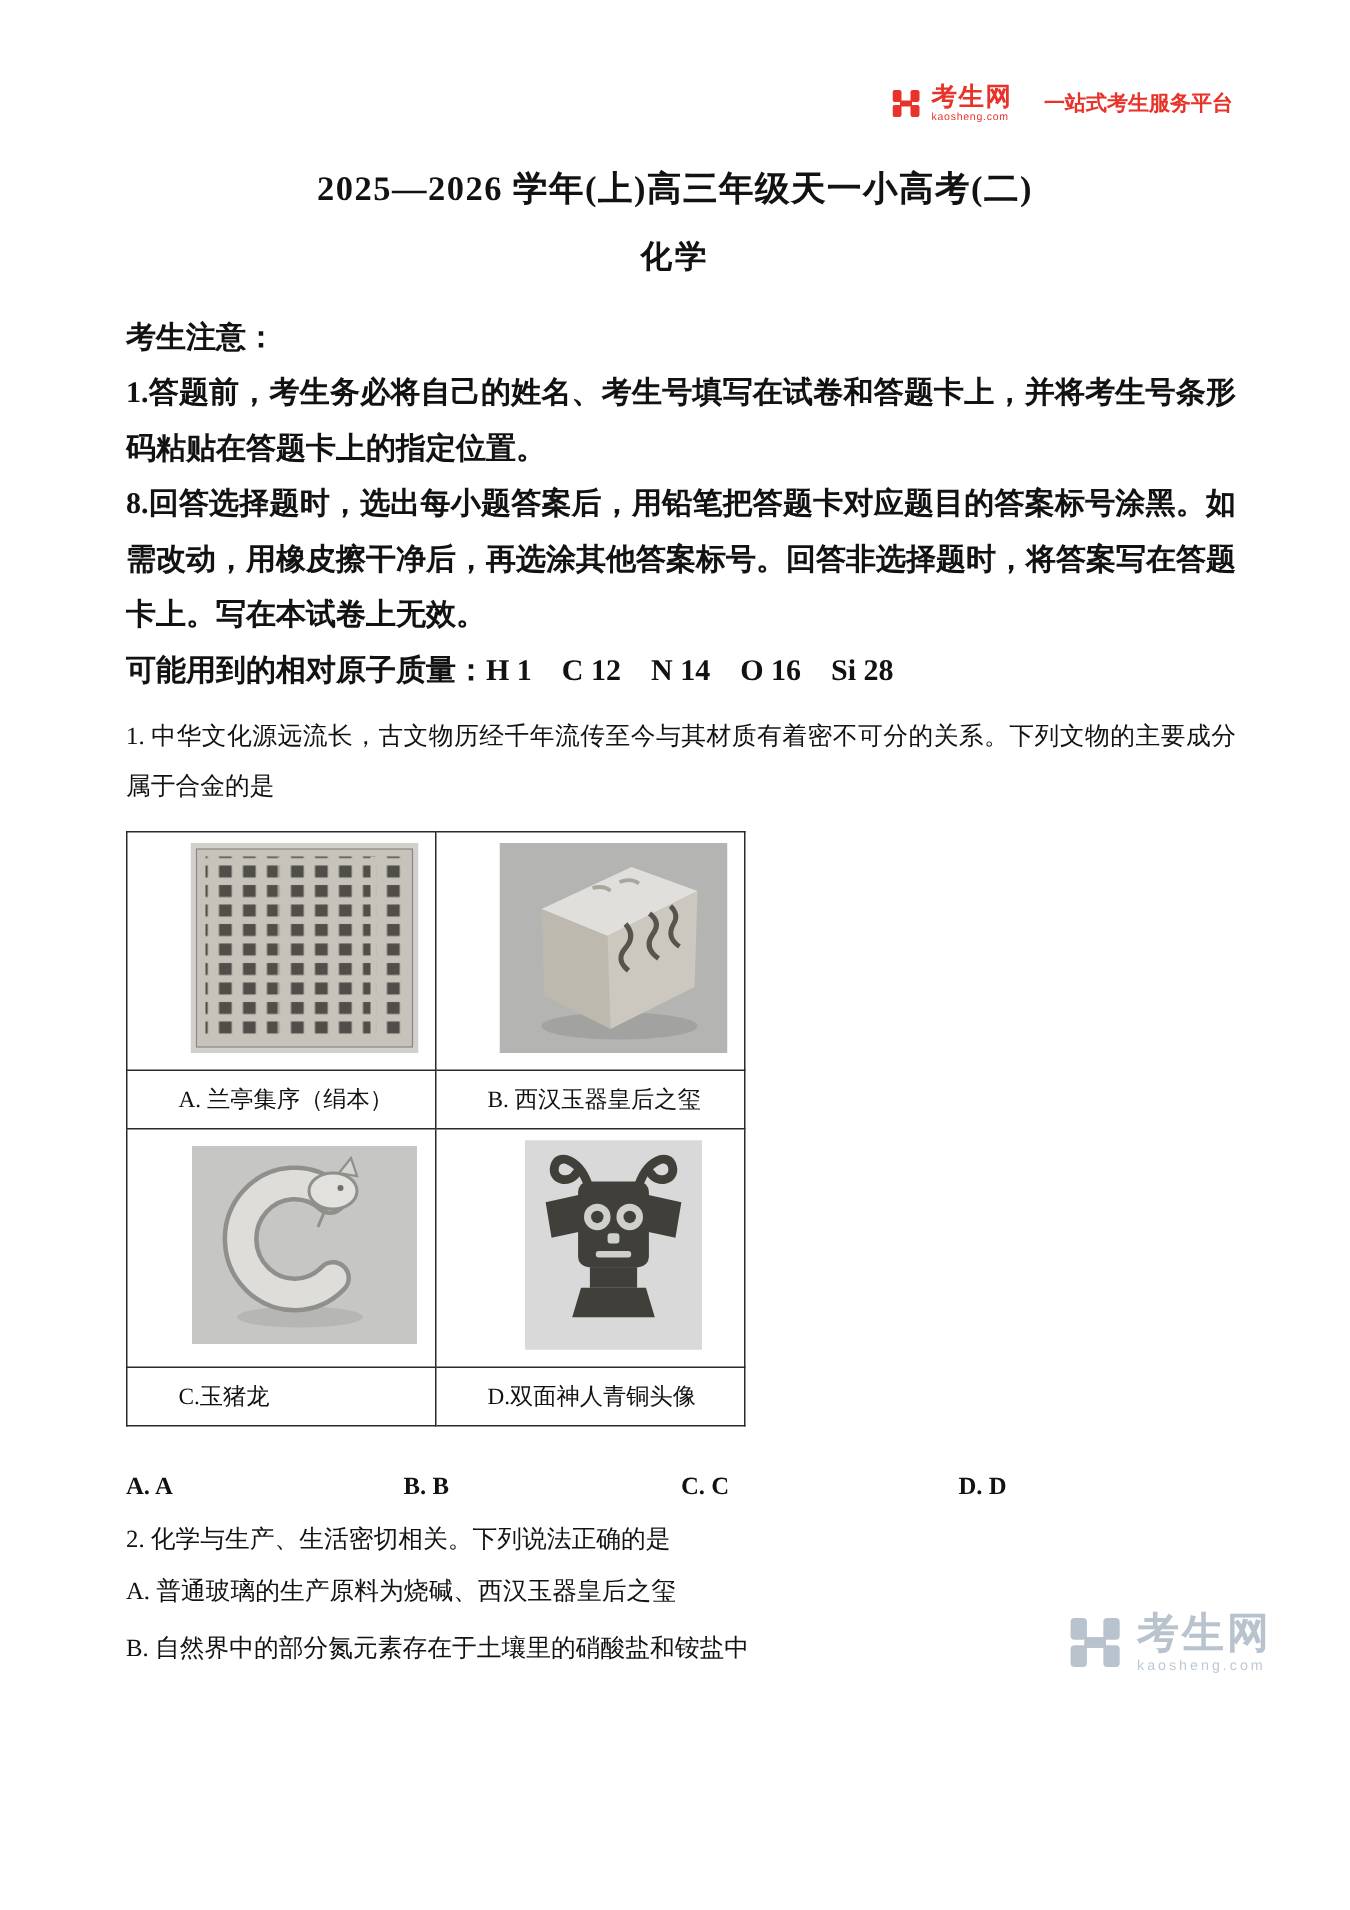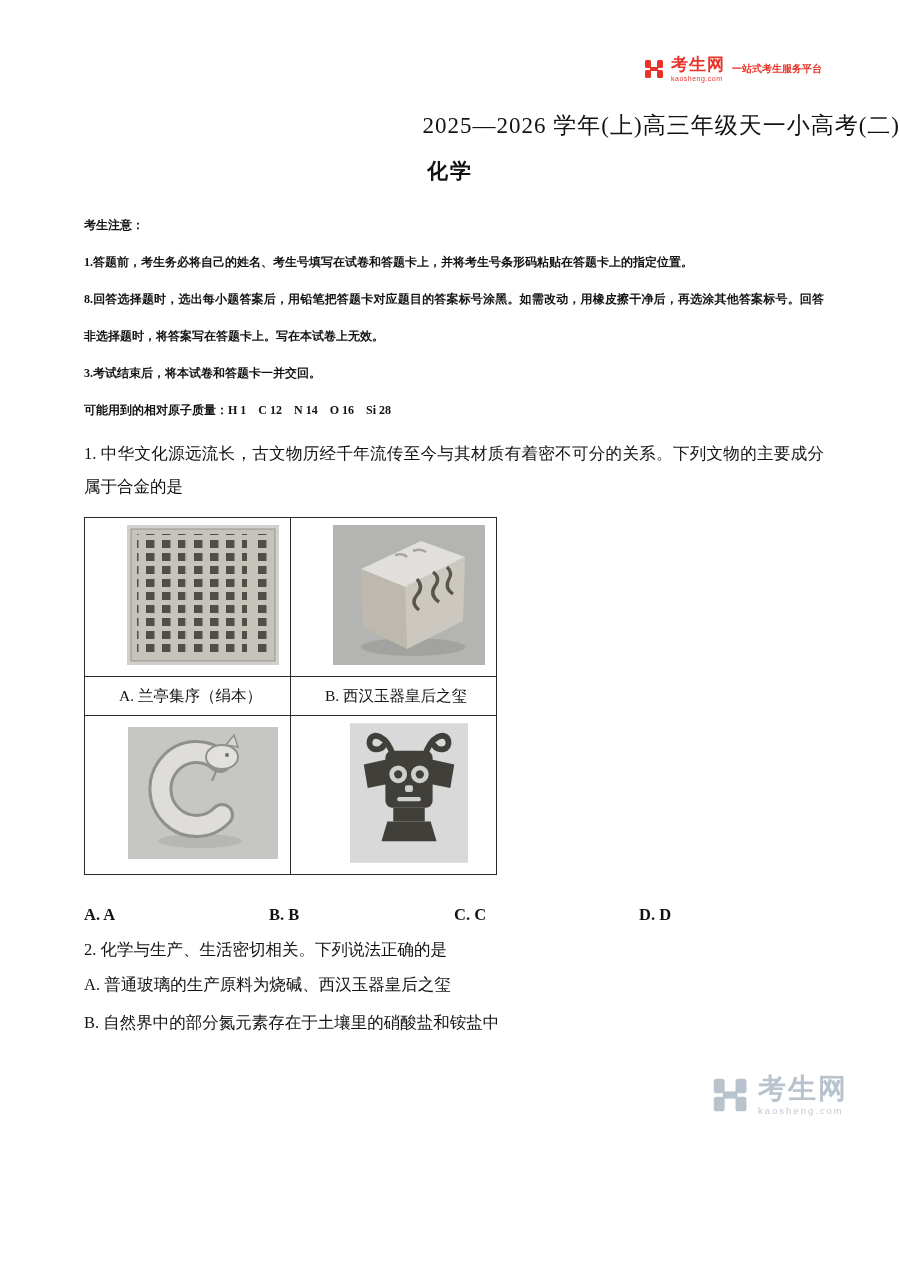--- a/index.html
+++ b/index.html
@@ -6,28 +6,28 @@
   .page{
     position:relative;width:900px;height:1127px;margin:0 auto;background:#fff;
     font-family:"Liberation Serif","DejaVu Serif",serif;color:#121212;overflow:hidden;border-radius:29px;
   }
   
   .brand{position:absolute;top:56px;right:78px;display:flex;align-items:center;gap:7px;}
   .brand-icon{display:block;}
   .brand-col{display:flex;flex-direction:column;line-height:1;}
   .brand-name{font-family:"Liberation Sans",sans-serif;font-weight:bold;font-size:17px;color:#e8332a;letter-spacing:1px;}
   .brand-sub{font-family:"Liberation Sans",sans-serif;font-size:7px;color:#e8332a;margin-top:2px;letter-spacing:.5px;}
-  .brand-tagline{font-family:Liberation Serif, serif;font-size:10px;color:#e8332a;font-weight:bold;margin-left:0;}
+  .brand-tagline{font-family:Liberation Serif, serif;font-size:14px;color:#e8332a;font-weight:bold;margin-left:14px;}
   
-  .title{margin:110px 0 0;text-align:right;font-size:23px;font-weight:normal;letter-spacing:1px;}
+  .title{margin:110px 0 0;text-align:center;font-size:23px;font-weight:bold;letter-spacing:1px;}
   .subject{margin:16px 0 0;text-align:center;font-size:21px;font-weight:bold;letter-spacing:2px;font-family:Liberation Serif, serif;}
   
   .content{width:740px;margin:22px 0 0 84px;}
   .content p{margin:0;text-align:justify;}
-  .p-bold{font-weight:700;font-size:12px;line-height:37px;}
+  .p-bold{font-weight:700;font-size:20px;line-height:37px;}
   .p-q{font-weight:400;font-size:16.5px;line-height:33px;margin-top:8px !important;}
   .p-opt{font-weight:400;font-size:16.5px;line-height:38px;margin:0;}
   
   .artifact-table{border-collapse:collapse;margin-top:14px;}
   .artifact-table td{border:1.6px solid #2a2a2a;padding-left:34px;}
   .img-cell{width:168px;height:152px;text-align:center;vertical-align:middle;padding:3px;}
   .cap-cell{height:30px;font-size:15.5px;padding:4px 7px;font-weight:400;vertical-align:middle;}
   
   .opts-row{display:flex;margin-top:30px;font-size:16.5px;}
   .opts-row span{width:185px;font-weight:bold;}
@@ -59,21 +59,20 @@
     <span class="brand-tagline">一站式考生服务平台</span>
   </div>
 
   <h1 class="title">2025—2026 学年(上)高三年级天一小高考(二)</h1>
   <h2 class="subject">化学</h2>
 
   <div class="content">
     <p class="p-bold">考生注意：</p>
     <p class="p-bold">1.答题前，考生务必将自己的姓名、考生号填写在试卷和答题卡上，并将考生号条形码粘贴在答题卡上的指定位置。</p>
     <p class="p-bold">8.回答选择题时，选出每小题答案后，用铅笔把答题卡对应题目的答案标号涂黑。如需改动，用橡皮擦干净后，再选涂其他答案标号。回答非选择题时，将答案写在答题卡上。写在本试卷上无效。</p>
-    <p class="p-bold">3.考试结束后，将本试卷和答题卡一并交回。</p>
     <p class="p-bold">可能用到的相对原子质量：H 1　C 12　N 14　O 16　Si 28</p>
 
     <p class="p-q">1. 中华文化源远流长，古文物历经千年流传至今与其材质有着密不可分的关系。下列文物的主要成分属于合金的是</p>
 
     <table class="artifact-table">
       <tbody>
       <tr>
         <td class="img-cell">
           <svg width="152" height="140" viewBox="0 0 152 140">
             <defs>
@@ -132,20 +131,24 @@
             <circle cx="49" cy="52" r="4.2" fill="#403f39"></circle>
             <circle cx="71" cy="52" r="9" fill="#cfcfcd"></circle>
             <circle cx="71" cy="52" r="4.2" fill="#403f39"></circle>
             <rect x="56" y="63" width="8" height="7" rx="2" fill="#cfcfcd"></rect>
             <rect x="48" y="75" width="24" height="4.5" rx="2" fill="#cfcfcd"></rect>
             <rect x="44" y="86" width="32" height="14" fill="#403f39"></rect>
             <polygon points="38,100 82,100 88,120 32,120" fill="#403f39"></polygon>
           </svg>
         </td>
       </tr>
+      <tr>
+        <td class="cap-cell">C.玉猪龙</td>
+        <td class="cap-cell">D.双面神人青铜头像</td>
+      </tr>
       </tbody>
     </table>
 
     <div class="opts-row">
       <span>A. A</span>
       <span>B. B</span>
       <span>C. C</span>
       <span>D. D</span>
     </div>
 

